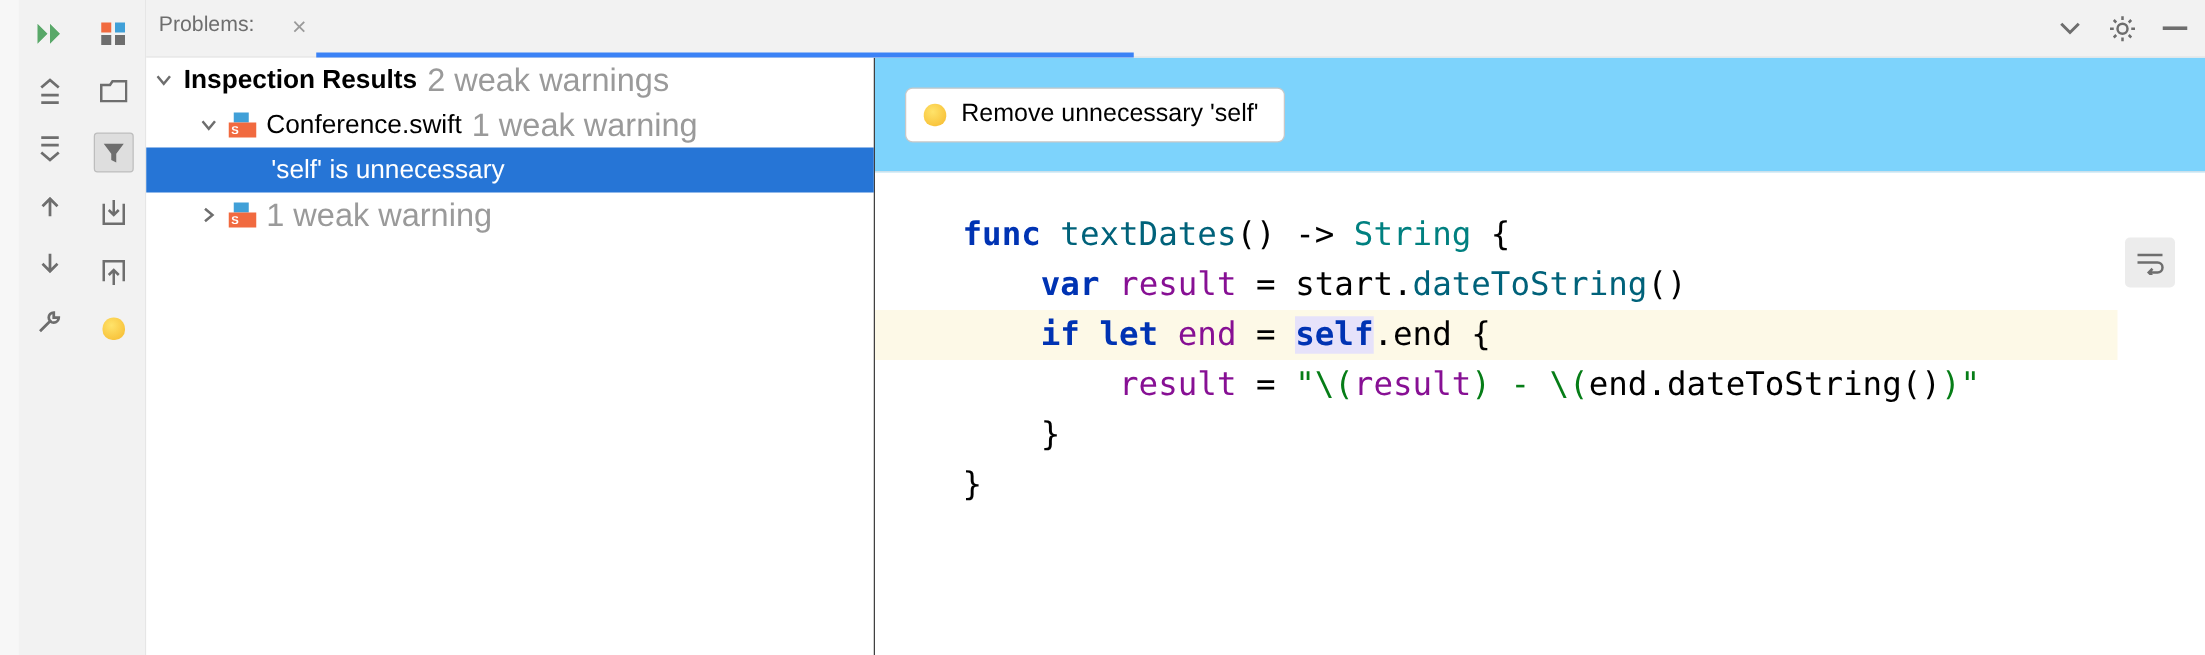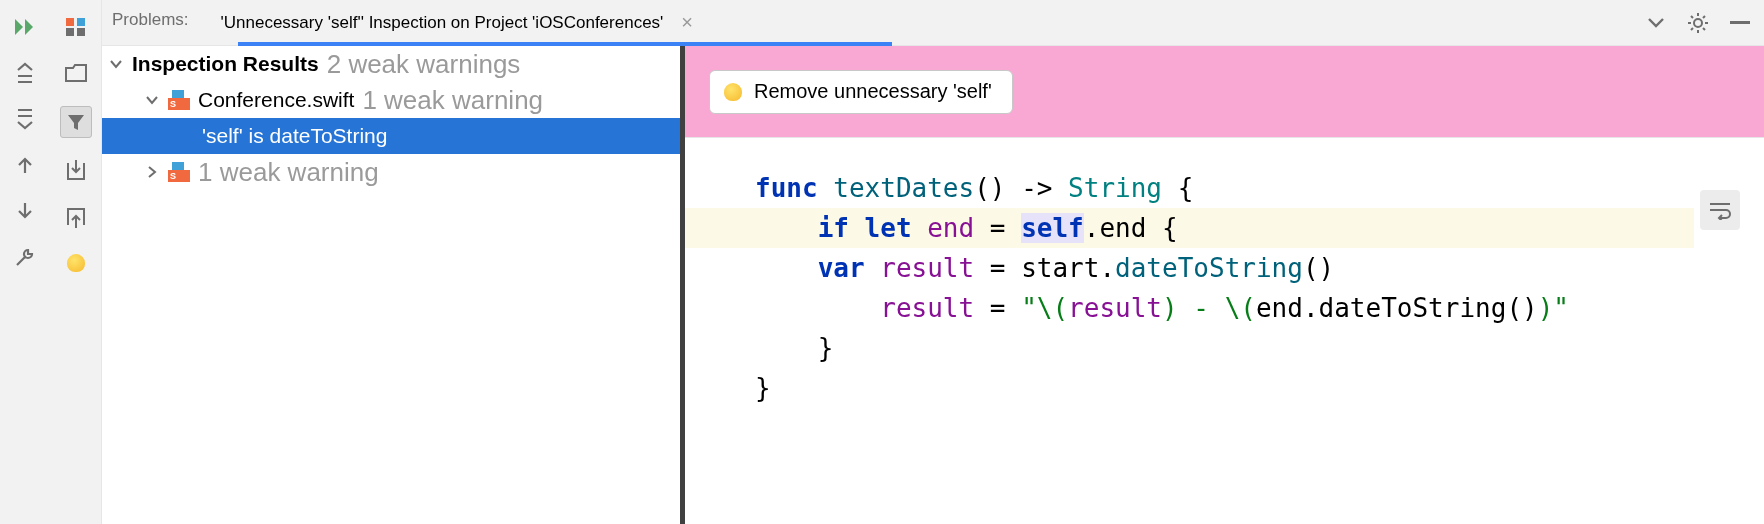--- a/index.html
+++ b/index.html
@@ -5,21 +5,21 @@
 * { margin: 0; padding: 0; box-sizing: border-box; }
 body {
   font-family: -apple-system, BlinkMacSystemFont, "Segoe UI", sans-serif;
   font-size: 17px;
   background: #f7f7f7;
   width: 1764px;
   height: 524px;
   overflow: hidden;
   color: #000;
 }
-.main-layout { display: flex; width: 100%; height: 100%; }
+.main-layout { display: flex; width: 100%; height: 100%; padding-left: 15px; }
 .left-gutter {
   width: 102px;
   background: #f2f2f2;
   display: flex;
   flex-direction: row;
   border-right: 1px solid #e6e6e6;
 }
 .gutter-col {
   width: 51px;
   display: flex;
@@ -93,21 +93,21 @@
   color: #6e6e6e;
 }
 .header-icon { width: 24px; height: 24px; display: flex; align-items: center; justify-content: center; }
 .body-split {
   flex: 1;
   display: flex;
 }
 .tree-panel {
   width: 583px;
   background: #fff;
-  border-right: 5px solid #404040;
+  border-right: 1px solid #404040;
 }
 .tree-row {
   display: flex;
   align-items: center;
   height: 36px;
   padding: 0 8px;
   gap: 8px;
 }
 .tree-row.lvl0 { padding-left: 8px; }
 .tree-row.lvl1 { padding-left: 44px; }
@@ -135,21 +135,21 @@
   width: 12px; height: 8px; background: #40a0d8;
 }
 .file-icon .layer2 {
   position: absolute; top: 8px; left: 0;
   width: 22px; height: 12px; background: #f16a3f;
   display: flex; align-items: center; justify-content: flex-start;
   color: #fff; font-size: 9px; font-weight: bold; padding-left: 2px;
 }
 .right-panel {
   flex: 1;
-  background: #f9a8d4;
+  background: #7dd3fc;
   display: flex;
   flex-direction: column;
 }
 .fix-bar {
   height: 92px;
   border-bottom: 1px solid #e6e6e6;
   display: flex;
   align-items: center;
   padding-left: 24px;
 }
@@ -275,21 +275,20 @@
       </div>
       <div class="gutter-icon">
         <div class="bulb"></div>
       </div>
     </div>
   </div>
 
   <div class="content-area">
     <div class="header-bar">
       <span class="problems-label">Problems:</span>
-      <span class="tab-text">'Unnecessary 'self'' Inspection on Project 'iOSConferences'</span>
       <span class="tab-close">×</span>
       <div class="tab-underline"></div>
       <div class="header-right">
         <div class="header-icon">
           <svg width="18" height="12" viewBox="0 0 18 12">
               <path d="M2 2 L9 9 L16 2" stroke="#6e6e6e" stroke-width="2.4" fill="none"></path>
             </svg>
         </div>
         <div class="header-icon">
           <svg width="22" height="22" viewBox="0 0 22 22">
@@ -323,21 +322,21 @@
               </svg>
           </span>
           <span class="file-icon">
               <span class="layer1"></span>
               <span class="layer2">S</span>
             </span>
           <span class="tree-name">Conference.swift</span>
           <span class="tree-sub">1 weak warning</span>
         </div>
         <div class="tree-row lvl2 selected">
-          <span class="tree-name">'self' is dateToString</span>
+          <span class="tree-name">'self' is unnecessary</span>
         </div>
         <div class="tree-row lvl1">
           <span class="chevron">
             <svg width="12" height="12" viewBox="0 0 12 12">
                 <path d="M3 1 L9 6 L3 11" stroke="#6e6e6e" stroke-width="2" fill="none"></path>
               </svg>
           </span>
           <span class="file-icon">
               <span class="layer1"></span>
               <span class="layer2">S</span>
@@ -353,22 +352,22 @@
             <span>Remove unnecessary 'self'</span>
           </button>
         </div>
         <div class="code-area">
           <div class="wrap-badge">
             <svg width="24" height="20" viewBox="0 0 24 20">
                 <path d="M2 4 L22 4 M2 10 L18 10 a4 4 0 0 1 0 8 L12 18 M14 15 L11 18 L14 21" stroke="#6e6e6e" stroke-width="2" fill="none"></path>
               </svg>
           </div>
           <div class="code-line"><span class="kw">func</span> <span class="fn">textDates</span><span>() -&gt; </span><span class="type">String</span><span> {</span></div>
+          <div class="code-line">    <span class="kw">var</span><span class="var"> result</span><span> = start.</span><span class="fn">dateToString</span><span>()</span></div>
           <div class="code-line highlight-line">    <span class="kw">if</span><span class="kw"> let</span><span class="var"> end</span><span> = </span><span class="self-hl kw">self</span><span>.end {</span></div>
-          <div class="code-line">    <span class="kw">var</span><span class="var"> result</span><span> = start.</span><span class="fn">dateToString</span><span>()</span></div>
           <div class="code-line">        <span class="var">result</span><span> = </span><span class="str">"\(</span><span class="var">result</span><span class="str">) - \(</span><span>end.dateToString()</span><span class="str">)"</span></div>
           <div class="code-line">    <span>}</span></div>
           <div class="code-line"><span>}</span></div>
         </div>
       </div>
     </div>
   </div>
 </div>
 
 </body></html>

